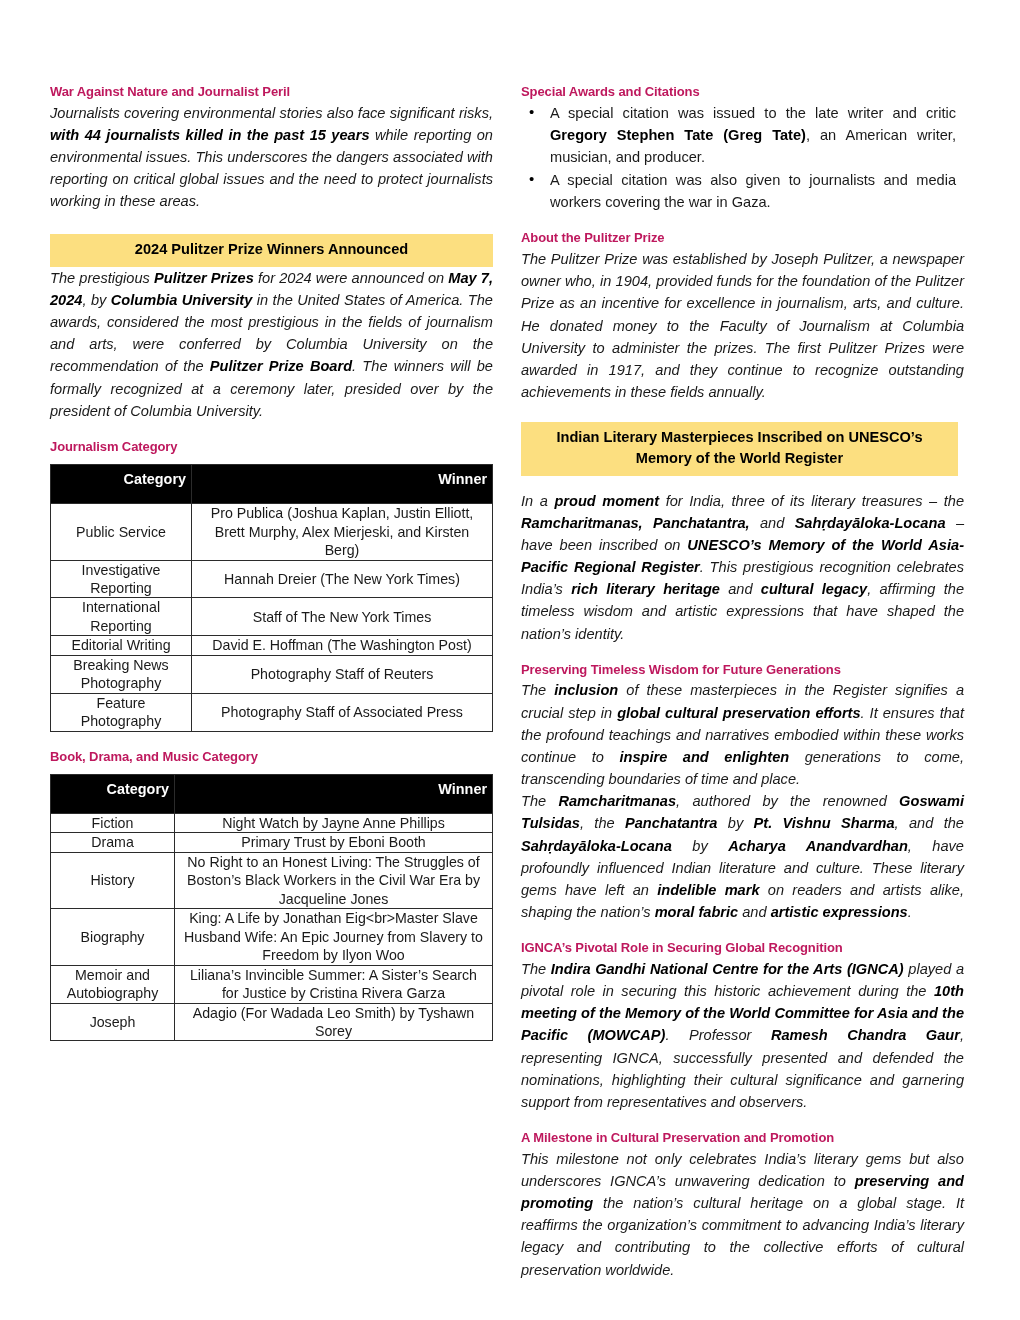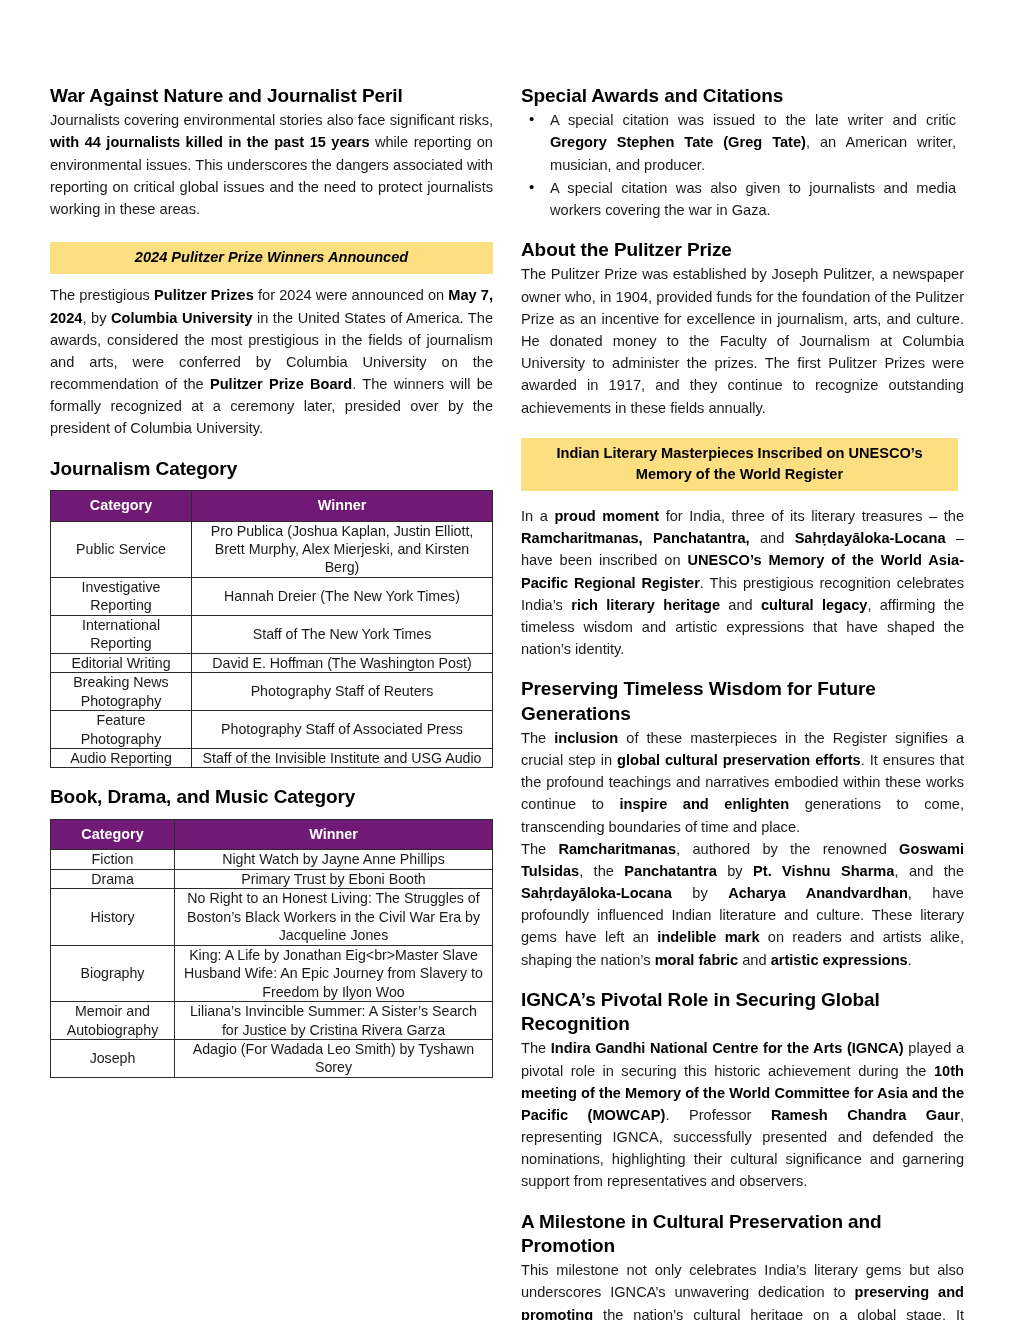--- a/index.html
+++ b/index.html
@@ -25,50 +25,51 @@
     display: flex;
     gap: 28px;
     align-items: flex-start;
   }
   .col {
     width: 443px;
     flex: 0 0 443px;
   }
 
   h3.sub-head {
-    color: #000000;
-    font-size: 19px;
+    color: #be185d;
+    font-size: 13px;
     font-weight: bold;
     margin: 0 0 1px 0;
     line-height: 1.28;
     letter-spacing: -0.1px;
   }
   h3.sub-head.spaced {
     margin-top: 17px;
   }
   p.body-text {
     font-size: 14.6px;
     line-height: 1.52;
     margin: 0;
     text-align: justify;
     color: #1a1a1a;
+    font-style: italic;
   }
   b, strong { font-weight: bold; color: #000; }
 
   .banner {
     background: #fcdf80;
     text-align: center;
     font-weight: bold;
     font-size: 14.6px;
     line-height: 1.45;
     padding: 5px 8px 6px 8px;
     box-sizing: border-box;
     color: #000;
   }
-  .banner.m1 { margin: 22px 0 10px 0; font-style: italic; }
+  .banner.m1 { margin: 22px 0 0 0; }
   .banner.m2 { margin: 19px 6px 14px 0; }
 
   ul.bullets {
     margin: 0;
     padding: 0 0 0 29px;
     list-style: none;
   }
   ul.bullets li {
     position: relative;
     font-size: 14.6px;
@@ -96,25 +97,26 @@
   table.win-table td {
     border: 1.2px solid #2b2b2b;
     padding: 0 5px;
     font-size: 14.2px;
     line-height: 1.3;
     text-align: center;
     vertical-align: middle;
     color: #1a1a1a;
   }
   table.win-table th {
-    background: #701a75;
+    background: #000000;
     color: #ffffff;
     font-weight: bold;
-    padding: 5px 5px 6px 5px;
+    padding: 5px 5px 14px 5px;
     font-size: 14.4px;
+    text-align: right;
   }
   table.t1 col.c1 { width: 141px; }
   table.t2 col.c1 { width: 124px; }
 </style>
 </head>
 <body>
 
 <div class="page">
   <div class="columns">
 
@@ -158,24 +160,20 @@
               <td>David E. Hoffman (The Washington Post)</td>
             </tr>
             <tr>
               <td>Breaking News Photography</td>
               <td>Photography Staff of Reuters</td>
             </tr>
             <tr>
               <td>Feature Photography</td>
               <td>Photography Staff of Associated Press</td>
             </tr>
-            <tr>
-              <td>Audio Reporting</td>
-              <td>Staff of the Invisible Institute and USG Audio</td>
-            </tr>
           </tbody>
       </table>
 
       <h3 class="sub-head spaced">Book, Drama, and Music Category</h3>
 
       <table class="win-table t2">
         <colgroup>
             <col class="c1">
             <col class="c2">
           </colgroup>

